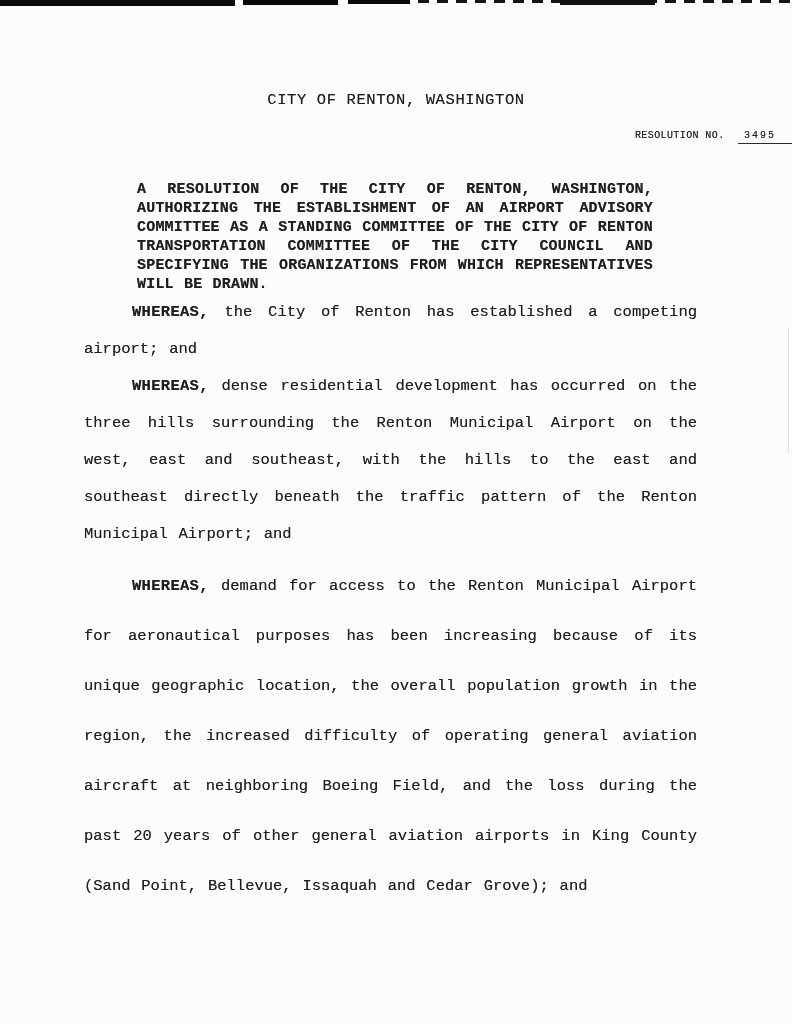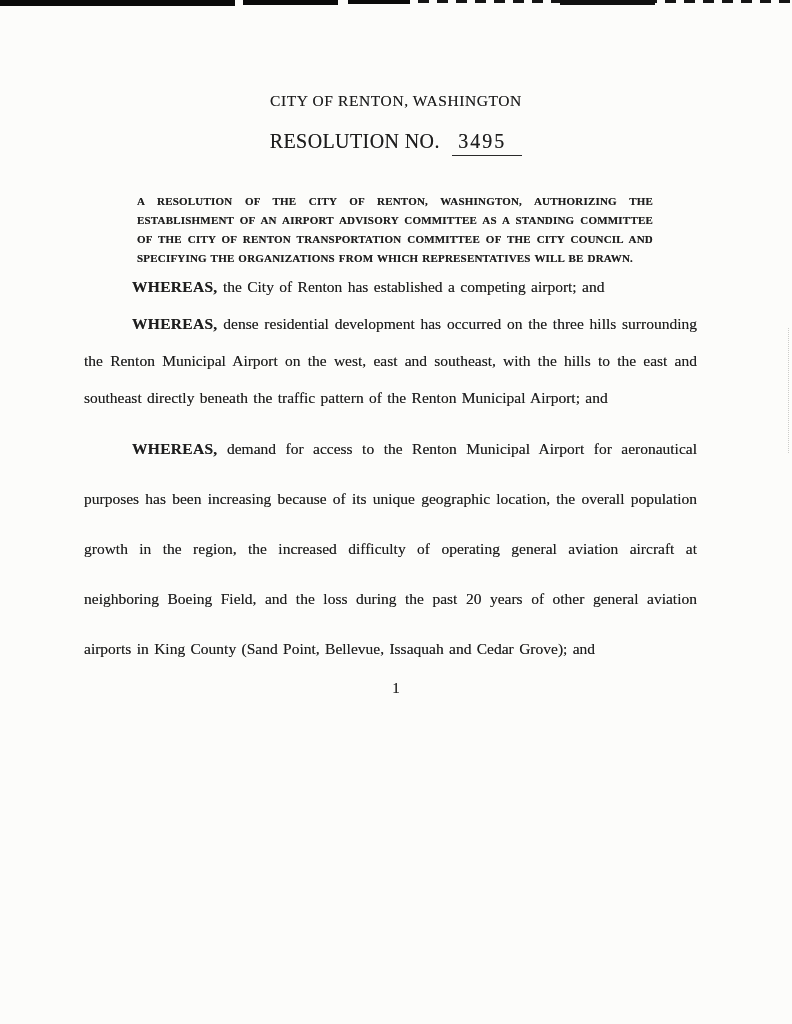--- a/index.html
+++ b/index.html
@@ -3,21 +3,21 @@
 <meta charset="utf-8">
 <style>
   html, body { margin: 0; padding: 0; }
   body { background: #fcfcfa; }
 
   .page {
     position: relative;
     width: 792px;
     height: 908px;
     background: #fcfcfa;
-    font-family: Liberation Serif, serif;
+    font-family: Liberation Mono, monospace;
     color: #1e1e1e;
     overflow: hidden;
     text-shadow: 0 0 0.5px rgba(30,30,30,0.6);
     box-sizing: border-box;
   }
 
   
   .scan-edge {
     position: absolute;
     top: 0; left: 0;
@@ -43,37 +43,37 @@
   .doc-header {
     padding-top: 92px;
     text-align: center;
     font-size: 15.5px;
     line-height: 17px;
     letter-spacing: 0.6px;
   }
 
   .res-line {
     margin-top: 21px;
-    text-align: center;
-    font-size: 20px;
+    text-align: right;
+    font-size: 10px;
     letter-spacing: 0.4px;
   }
   .res-num {
     display: inline-block;
     border-bottom: 1.4px solid #2a2a2a;
     padding: 0 16px 2px 6px;
     margin-left: 7px;
     letter-spacing: 2px;
   }
 
   .title-block {
     margin: 36px 0 0 137px;
     width: 516px;
     font-weight: bold;
-    font-size: 11px;
+    font-size: 15px;
     line-height: 19px;
     text-align: justify;
     letter-spacing: 0.2px;
     word-spacing: 1px;
   }
 
   .body-par {
     margin: 0 0 0 84px;
     width: 613px;
     font-size: 15.5px;

